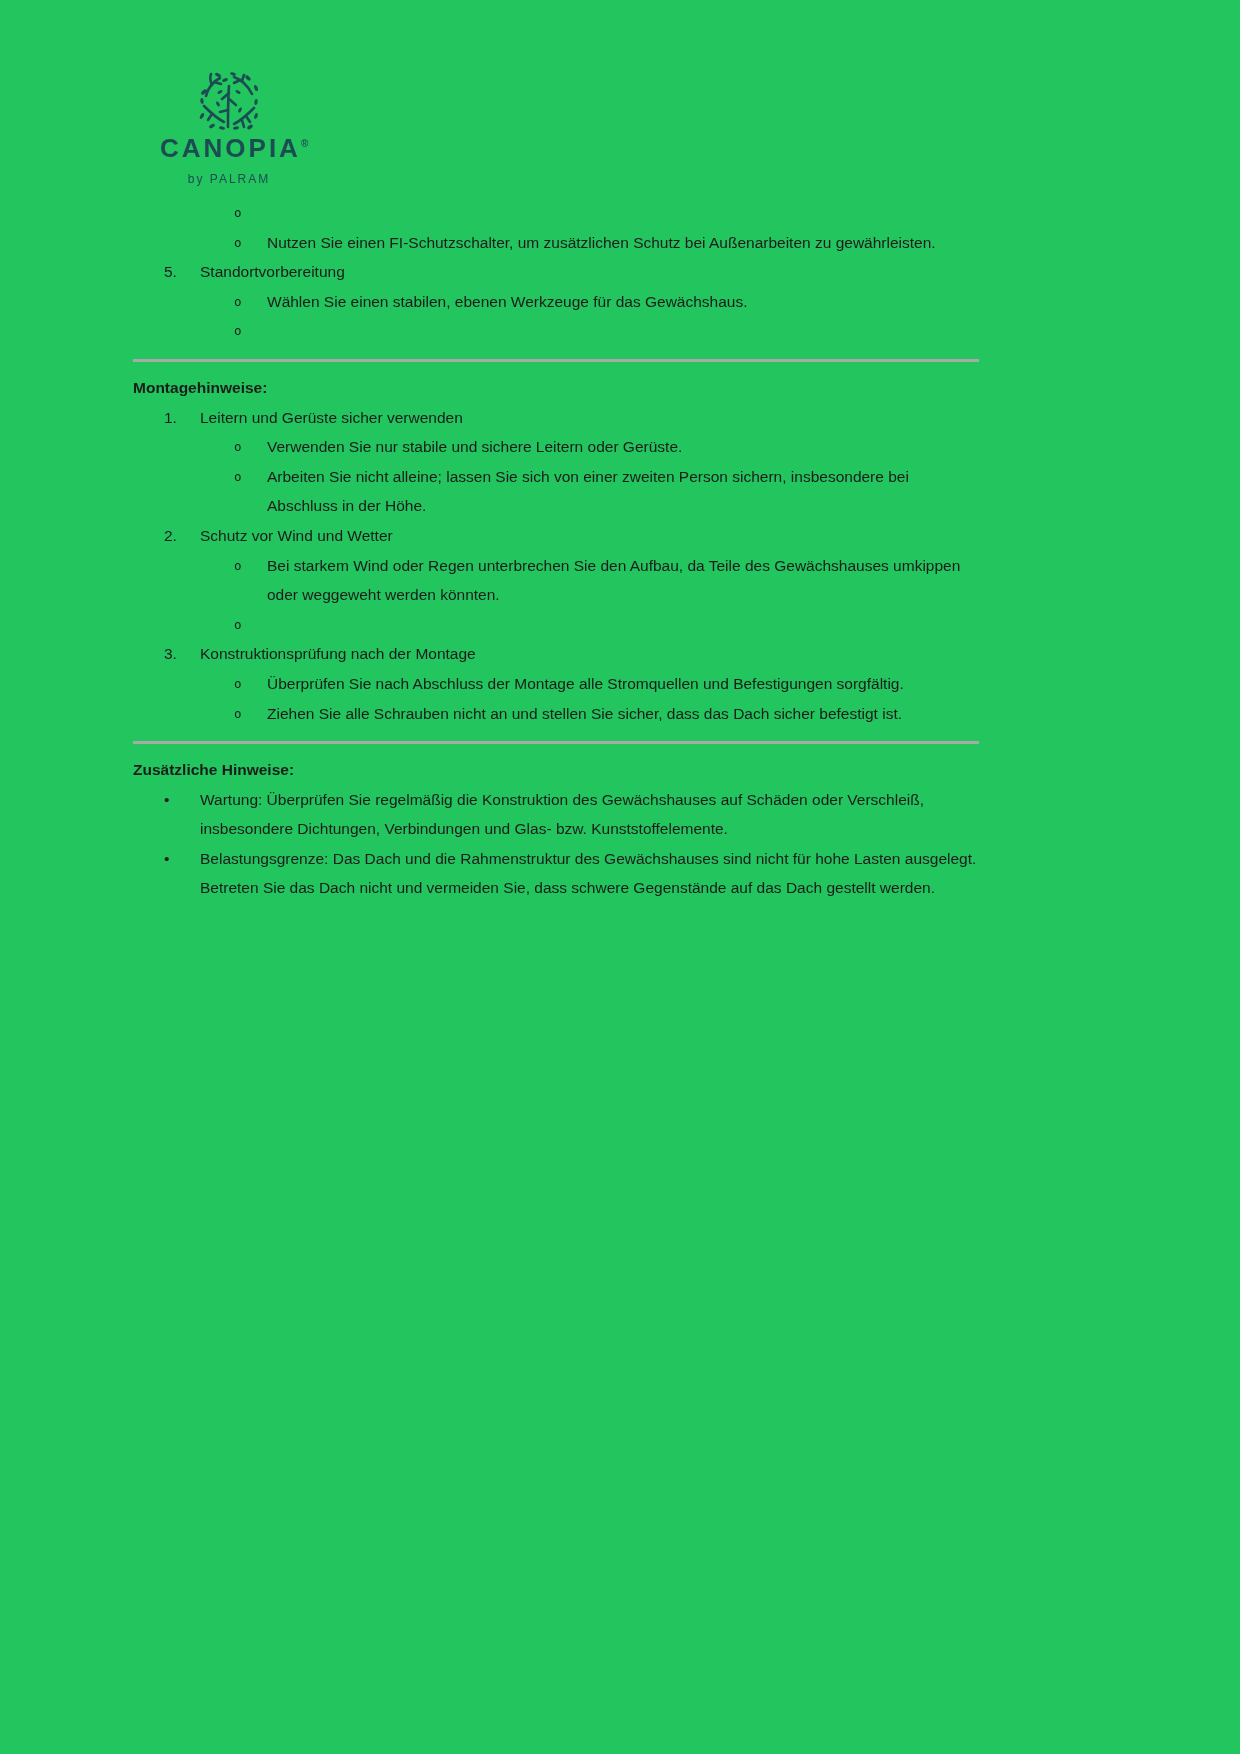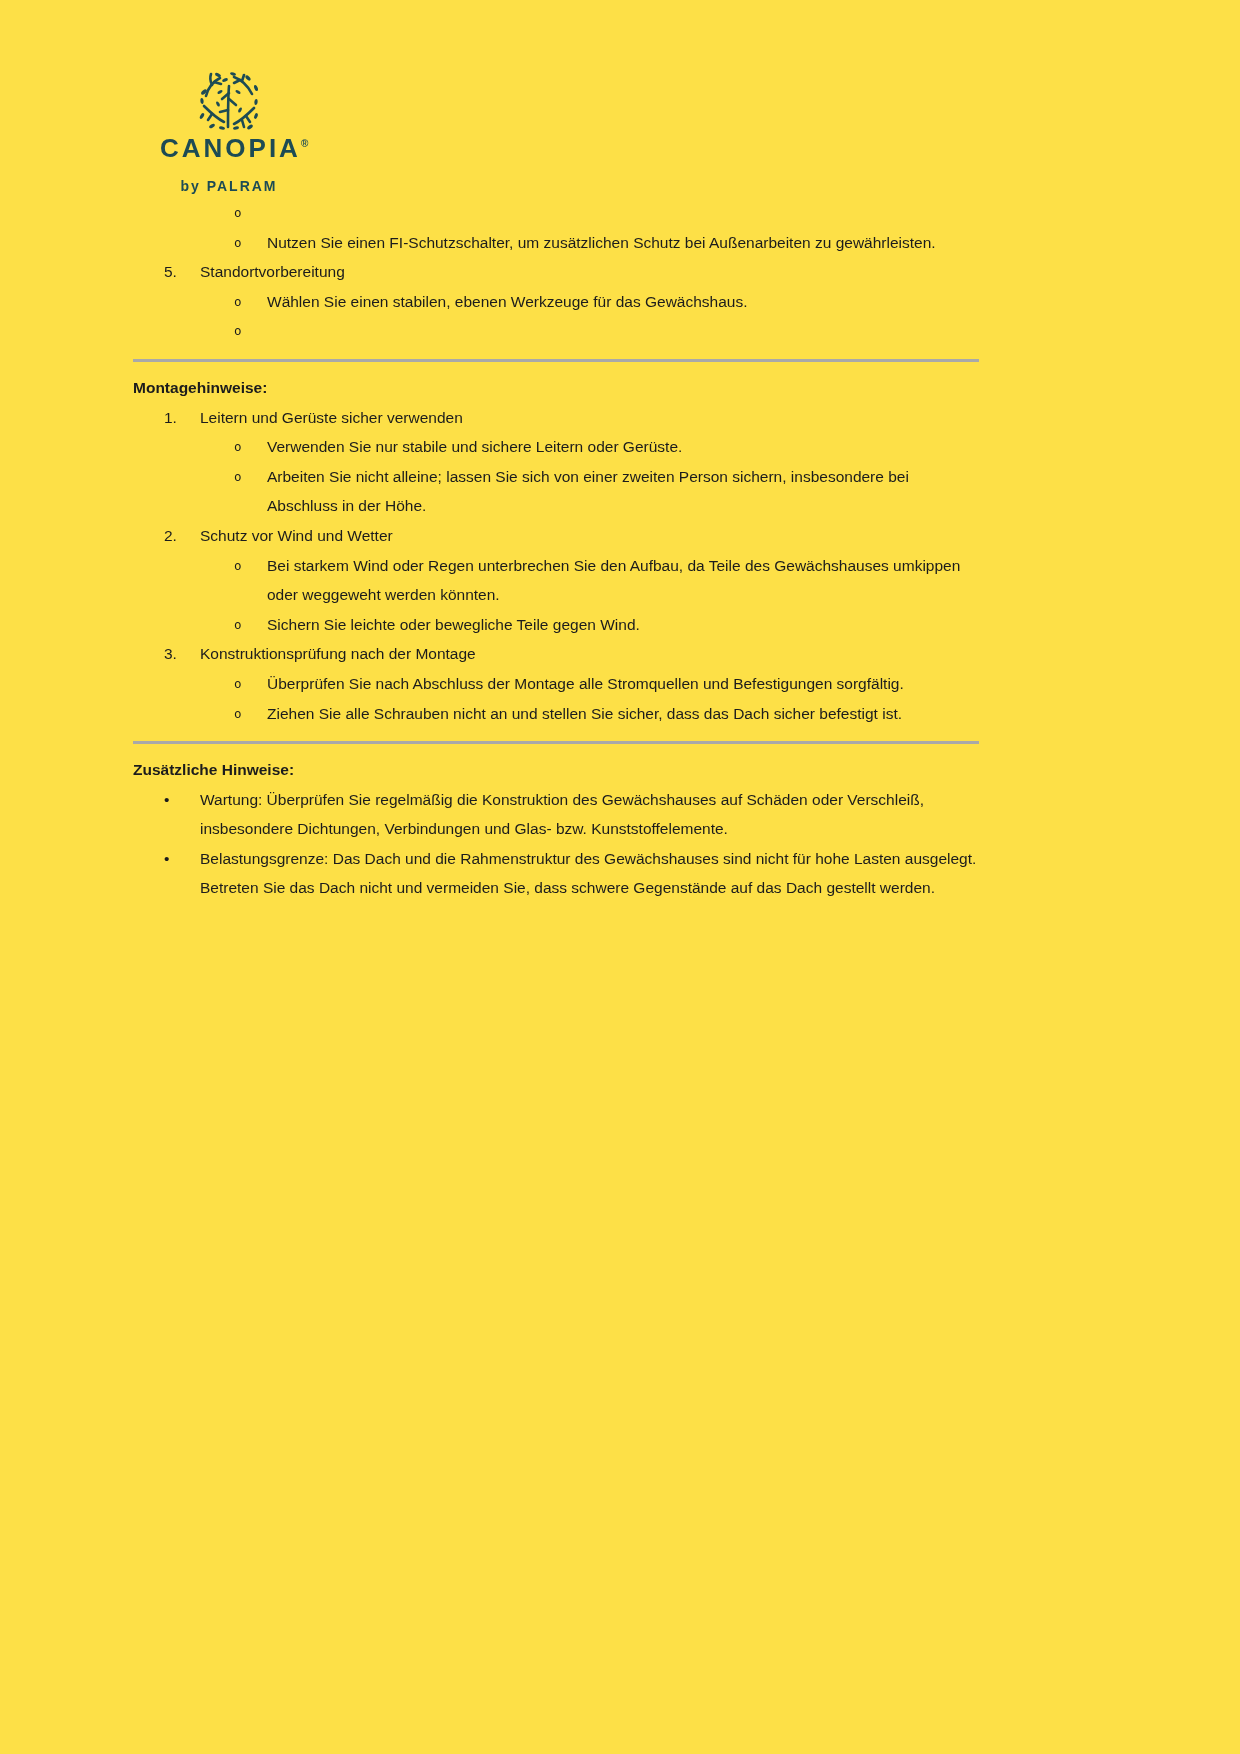--- a/index.html
+++ b/index.html
@@ -1,37 +1,37 @@
 <!DOCTYPE html>
 <html><head>
 <meta charset="utf-8">
 <style>
   * { margin:0; padding:0; box-sizing:border-box; }
   html,body { background:#e8e8e8; }
   body { font-family:"Liberation Sans", sans-serif; }
   .page {
     position:relative;
     width:1240px; height:1754px;
-    background:#fde047;
+    background:#22c55e;
     overflow:hidden;
     margin:0 auto;
     color:#1c1c1c;
   }
   .logo {
     position:absolute; left:160px; top:72px; width:138px;
     text-align:center; color:#1d4b54;
   }
   .logo-icon { display:block; margin:0 auto; }
   .wordmark {
     font-size:26px; font-weight:700; letter-spacing:3px;
     margin-top:3px; white-space:nowrap;
   }
   .reg { font-size:10px; vertical-align:super; letter-spacing:0; }
   .byline {
-    font-size:14px; font-weight:700; letter-spacing:2px; margin-top:14px;
+    font-size:12px; font-weight:400; letter-spacing:2px; margin-top:8px;
   }
   .content {
     position:absolute; left:133px; top:198px; width:846px;
     font-size:15.5px; line-height:29.6px;
   }
   .row { display:flex; align-items:flex-start; }
   .marker { flex:0 0 auto; }
   .txt { flex:1 1 auto; }
   .l1 { padding-left:31px; }
   .l1 .marker { width:36px; }
@@ -139,21 +139,20 @@
     <div class="row l1">
       <span class="marker">2.</span>
       <span class="txt">Schutz vor Wind und Wetter</span>
     </div>
     <div class="row l2">
       <span class="marker marker-o">o</span>
       <span class="txt">Bei starkem Wind oder Regen unterbrechen Sie den Aufbau, da Teile des Gewächshauses umkippen oder weggeweht werden könnten.</span>
     </div>
     <div class="row l2">
       <span class="marker marker-o">o</span>
-      <span class="txt">Sichern Sie leichte oder bewegliche Teile gegen Wind.</span>
     </div>
 
     <div class="row l1">
       <span class="marker">3.</span>
       <span class="txt">Konstruktionsprüfung nach der Montage</span>
     </div>
     <div class="row l2">
       <span class="marker marker-o">o</span>
       <span class="txt">Überprüfen Sie nach Abschluss der Montage alle Stromquellen und Befestigungen sorgfältig.</span>
     </div>

